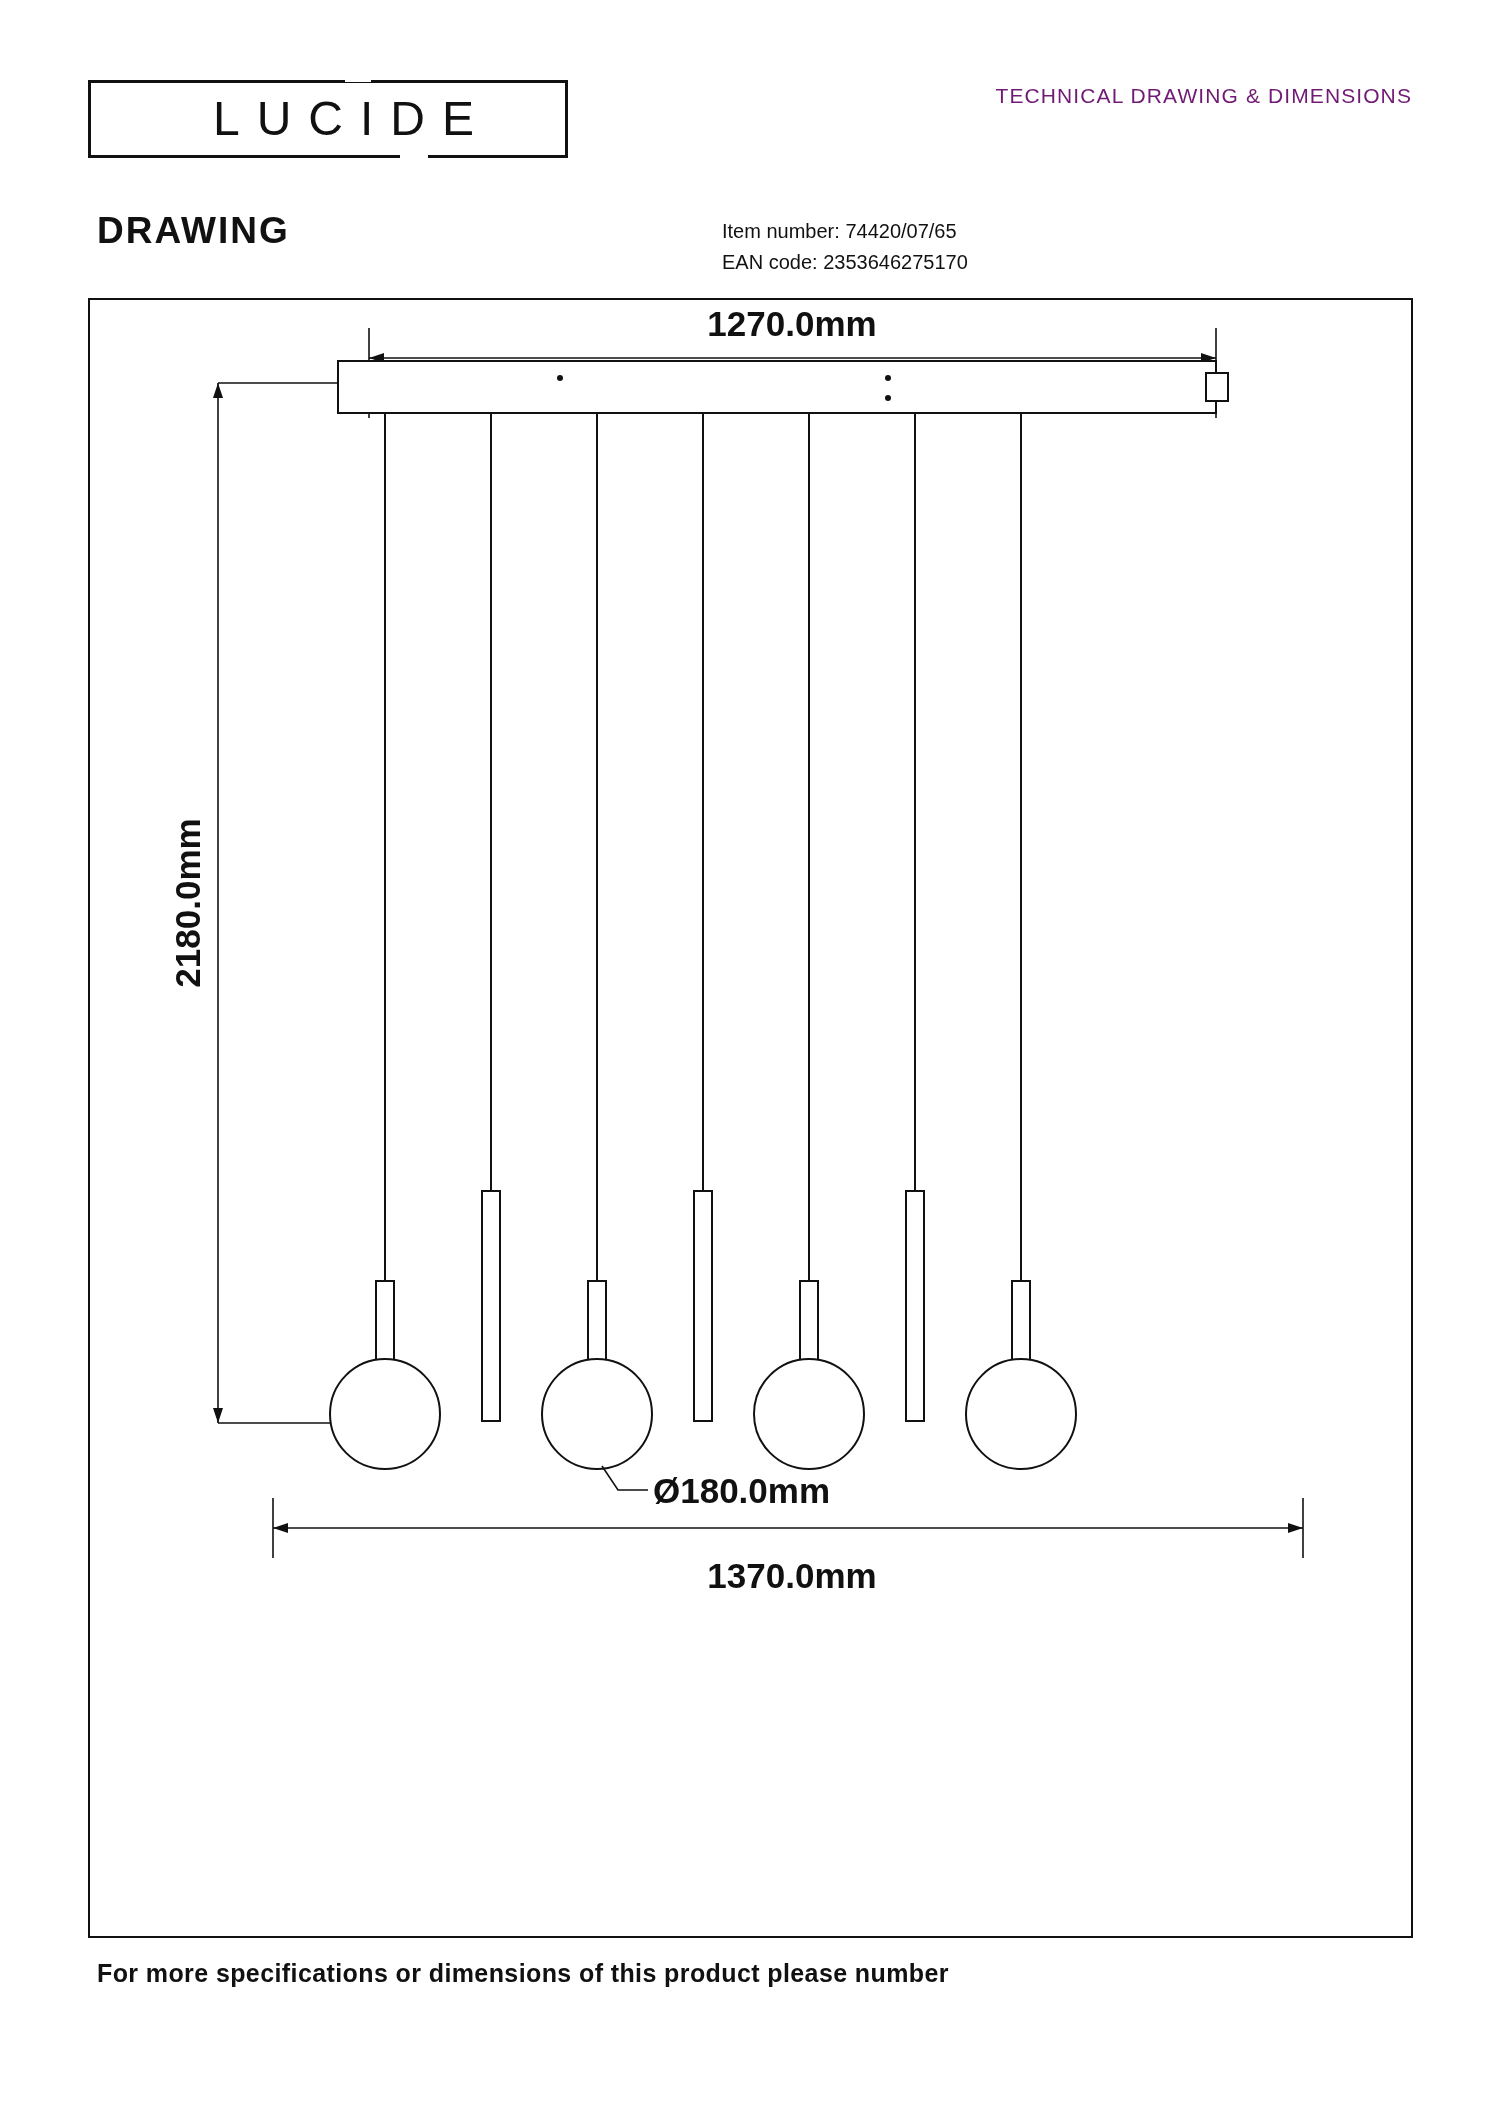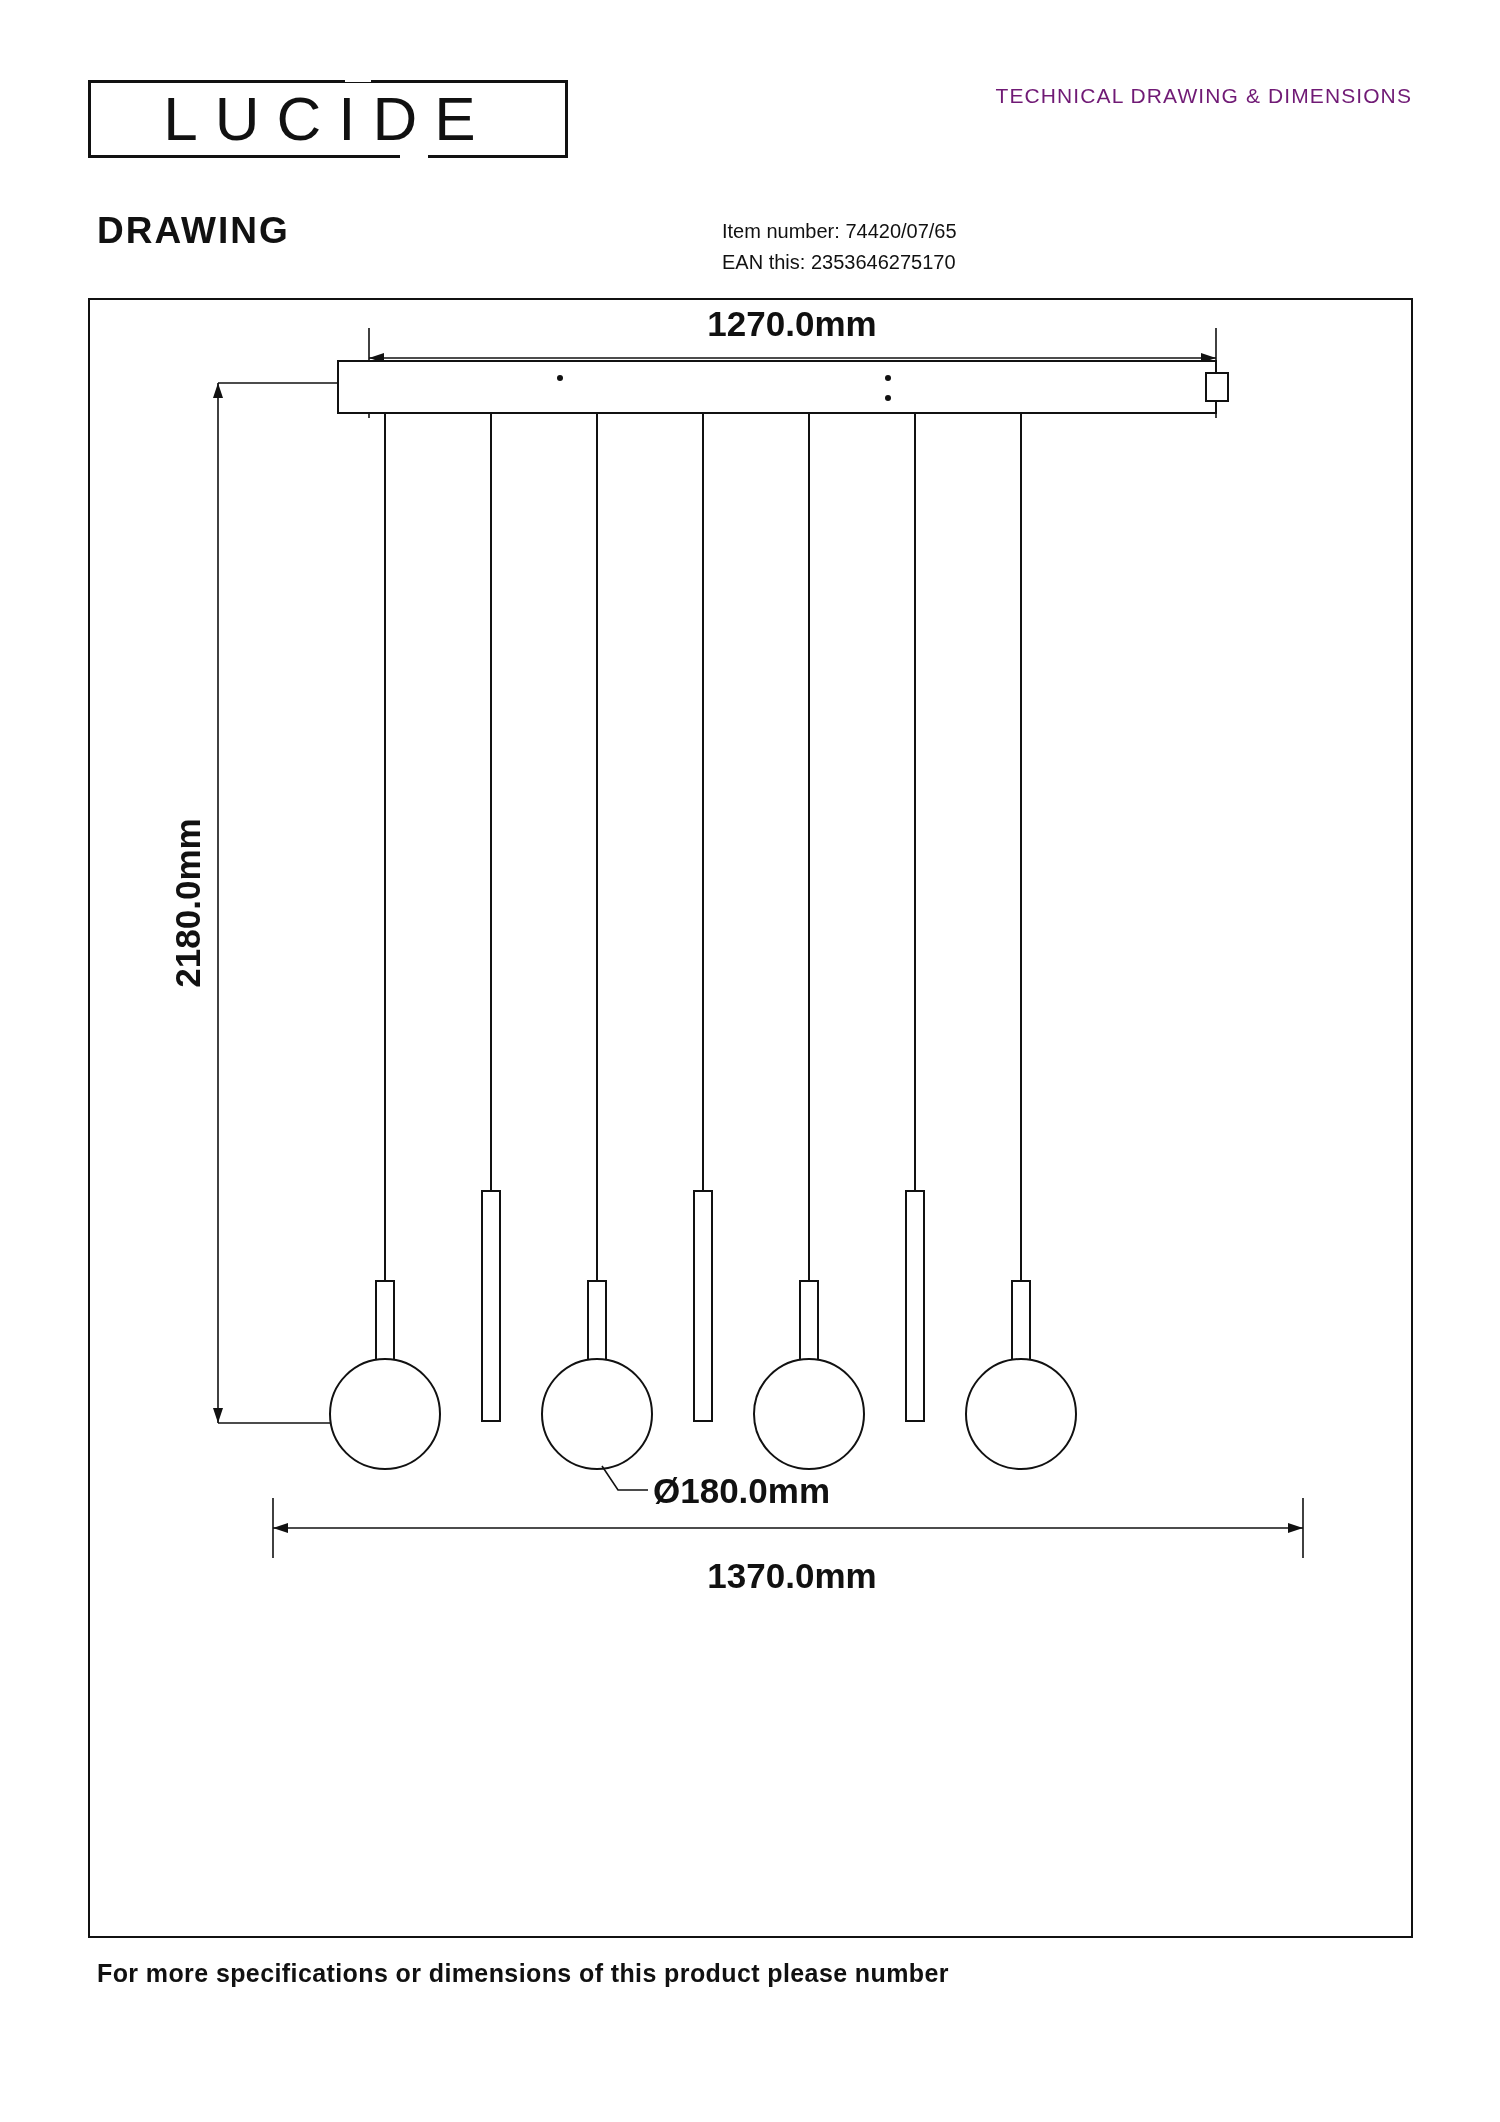--- a/index.html
+++ b/index.html
@@ -31,26 +31,27 @@
     height: 78px;
     border: 3px solid #111;
     box-sizing: border-box;
   }
   .logo-text {
     position: absolute;
     left: 88px;
     top: 74px;
     width: 480px;
     height: 90px;
-    font-size: 62px;
+    font-size: 48px;
     letter-spacing: 17px;
     font-weight: 400;
     line-height: 90px;
     text-align: center;
     color: #111;
+    padding-left: 24px;
   }
   
   .logo-notch {
     position: absolute;
     left: 345px;
     top: 66px;
     width: 26px;
     height: 16px;
     background: #ffffff;
   }
@@ -151,21 +152,21 @@
   <div class="tech-caption">TECHNICAL DRAWING &amp; DIMENSIONS</div>
 
   <div class="product-title">DRAWING</div>
 
   <div class="meta">
     <div>
       <span class="lbl">Item number:</span>
       <span class="lbl">74420/07/65</span>
     </div>
     <div>
-      <span class="lbl">EAN this:</span>
+      <span class="lbl">EAN code:</span>
       <span>2353646275170</span>
     </div>
   </div>
 
   <div class="frame"></div>
 
   <svg class="drawing" viewBox="0 0 1325 1640">
     <g stroke="#111111" fill="none" stroke-width="2">
 
       <g stroke-width="1.6">

